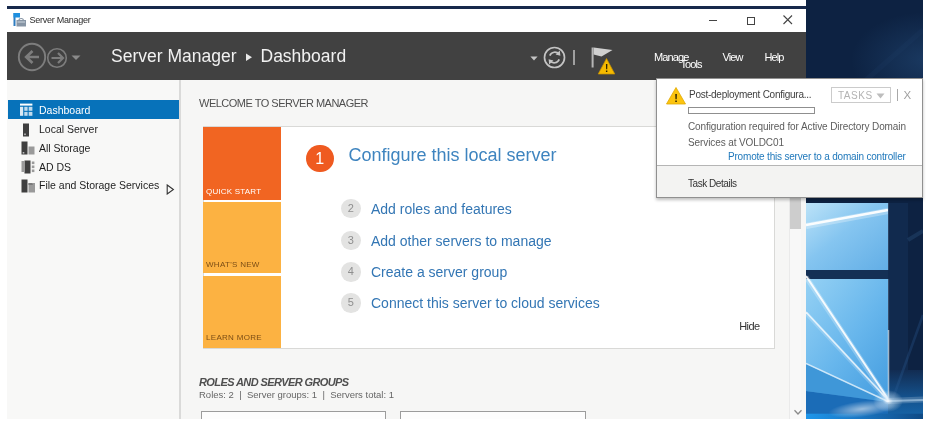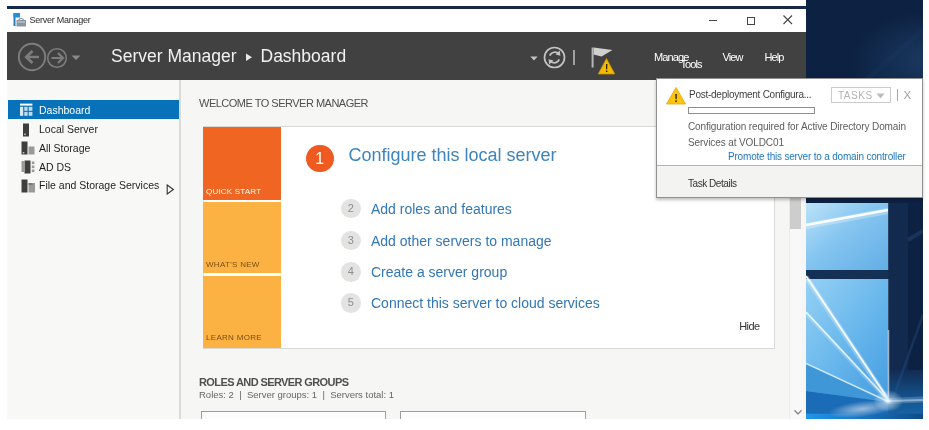--- a/index.html
+++ b/index.html
@@ -221,21 +221,21 @@
 <div class="abs" style="left:371px;top:232.6px;font-size:14px;color:#3376b4;">Add other servers to manage</div>
 
 <div class="abs" style="left:341px;top:262.1px;width:19.5px;height:19.5px;border-radius:50%;background:#e3e3e2;color:#8f8f8f;font-size:11px;text-align:center;line-height:19.5px;">4</div>
 <div class="abs" style="left:371px;top:263.8px;font-size:14px;color:#3376b4;">Create a server group</div>
 
 <div class="abs" style="left:341px;top:293.3px;width:19.5px;height:19.5px;border-radius:50%;background:#e3e3e2;color:#8f8f8f;font-size:11px;text-align:center;line-height:19.5px;">5</div>
 <div class="abs" style="left:371px;top:295px;font-size:14px;color:#3376b4;">Connect this server to cloud services</div>
 
 <div class="abs" style="left:735px;top:319.9px;width:24.5px;font-size:11px;letter-spacing:-0.6px;color:#333;text-align:right;">Hide</div>
 
-<div class="abs" style="left:199px;top:376.4px;font-size:11px;font-weight:bold;color:#4f4f4f;letter-spacing:-0.6px;">ROLES AND SERVER GROUPS</div>
+<div class="abs" style="left:199px;top:376.4px;font-size:11px;font-weight:bold;color:#4f4f4f;letter-spacing:-0.6px;font-style:italic;">ROLES AND SERVER GROUPS</div>
 <div class="abs" style="left:199px;top:388.8px;font-size:9.5px;color:#666;">Roles: 2&nbsp; |&nbsp; Server groups: 1&nbsp; |&nbsp; Servers total: 1</div>
 <div class="abs" style="left:201px;top:411px;width:184.5px;height:7.6px;background:#fdfdfd;border:1px solid #9c9c9c;border-bottom:none;"></div>
 <div class="abs" style="left:400px;top:411px;width:186px;height:7.6px;background:#fdfdfd;border:1px solid #9c9c9c;border-bottom:none;"></div>
 
 <div class="abs" style="left:656px;top:77.5px;width:266.5px;height:120px;background:#f3f3f2;border:1px solid #909090;box-shadow:0 2px 3px rgba(0,0,0,0.25);"></div>
 <div class="abs" style="left:657px;top:78.5px;width:264.5px;height:87px;background:#ffffff;border-bottom:1px solid #b5b5b5;"></div>
 <svg class="abs" style="left:666px;top:87px;" width="20" height="18" xmlns="http://www.w3.org/2000/svg">
   <polygon points="10,0.5 19.5,17 0.5,17" fill="#fcc40f" stroke="#e0a800" stroke-width="0.8" stroke-linejoin="round"></polygon>
   <text x="10" y="14.5" font-size="11" font-weight="bold" fill="#2e2300" text-anchor="middle">!</text>
 </svg>

